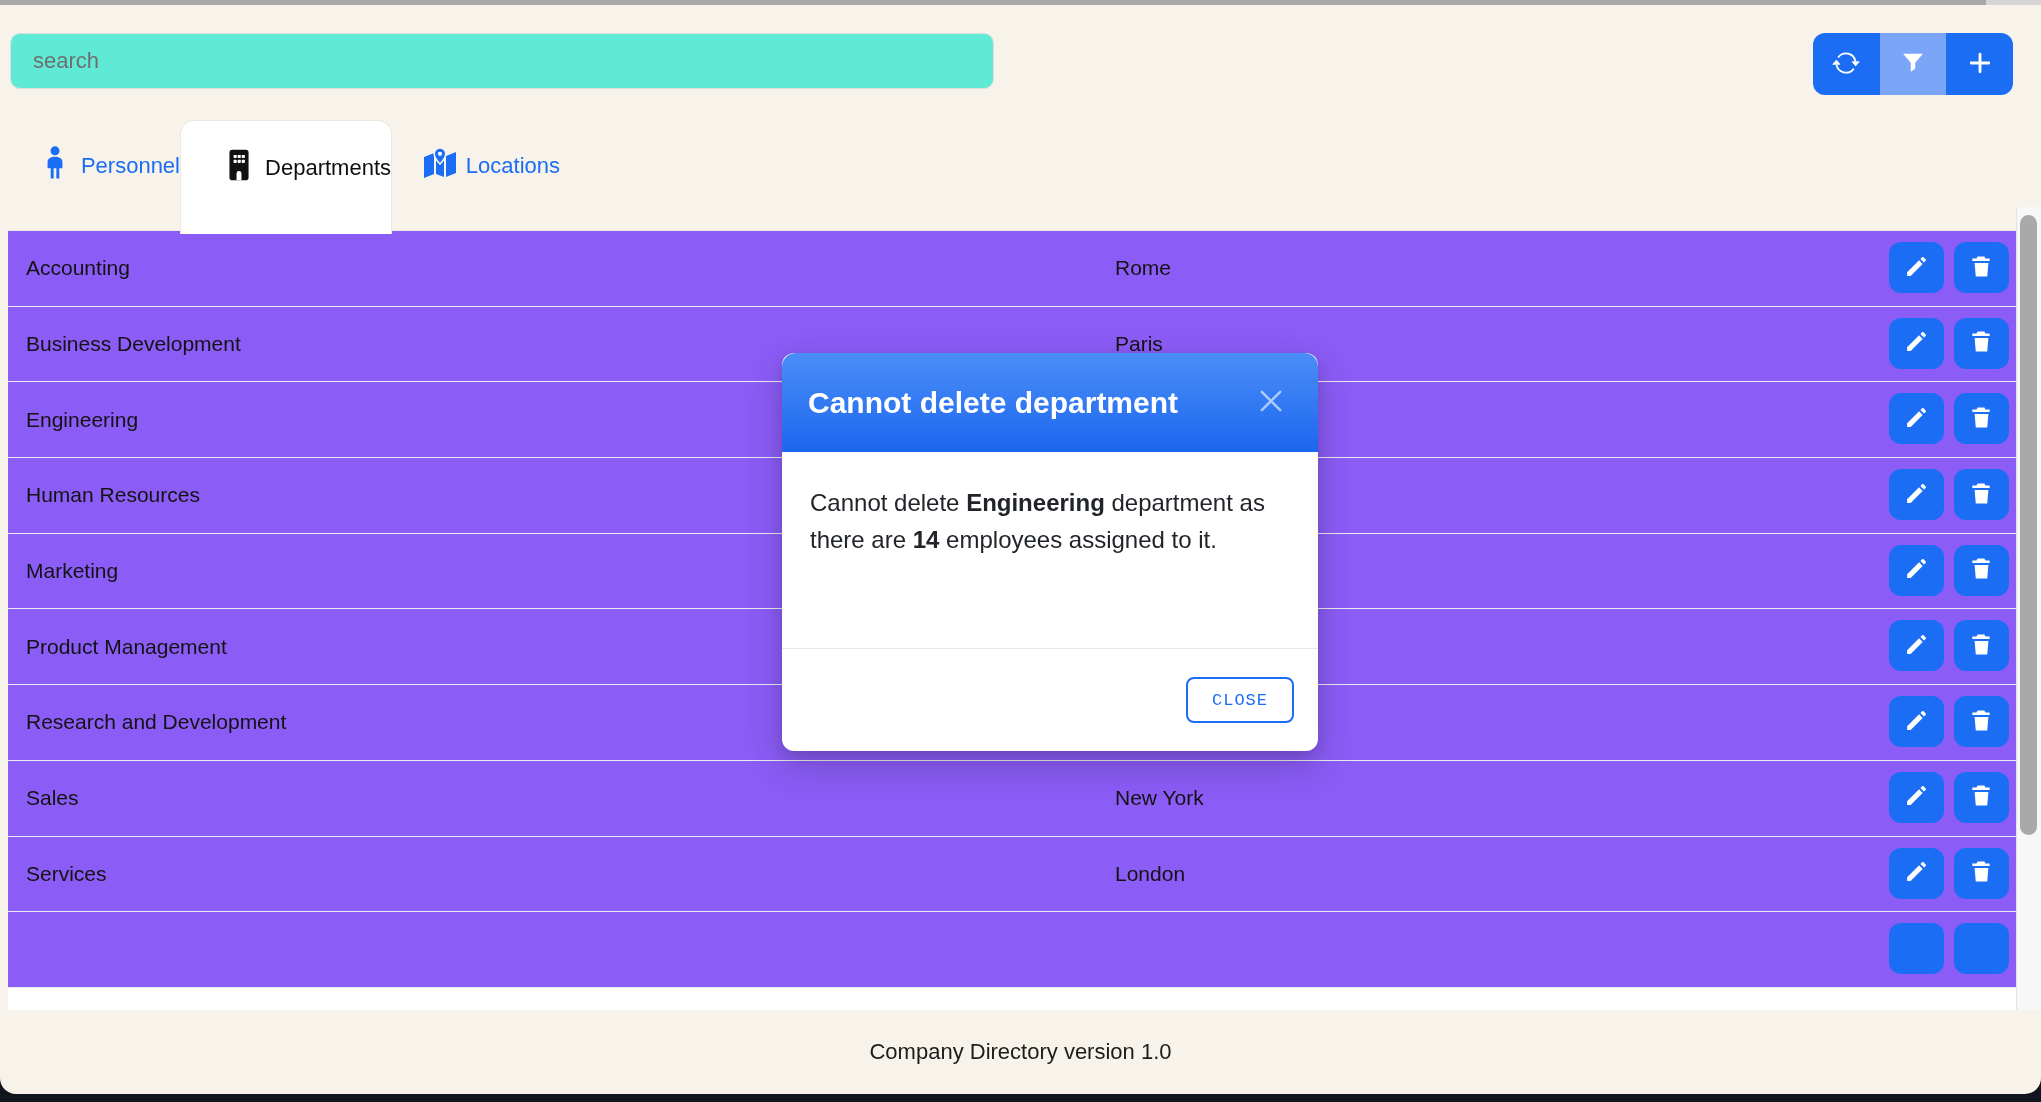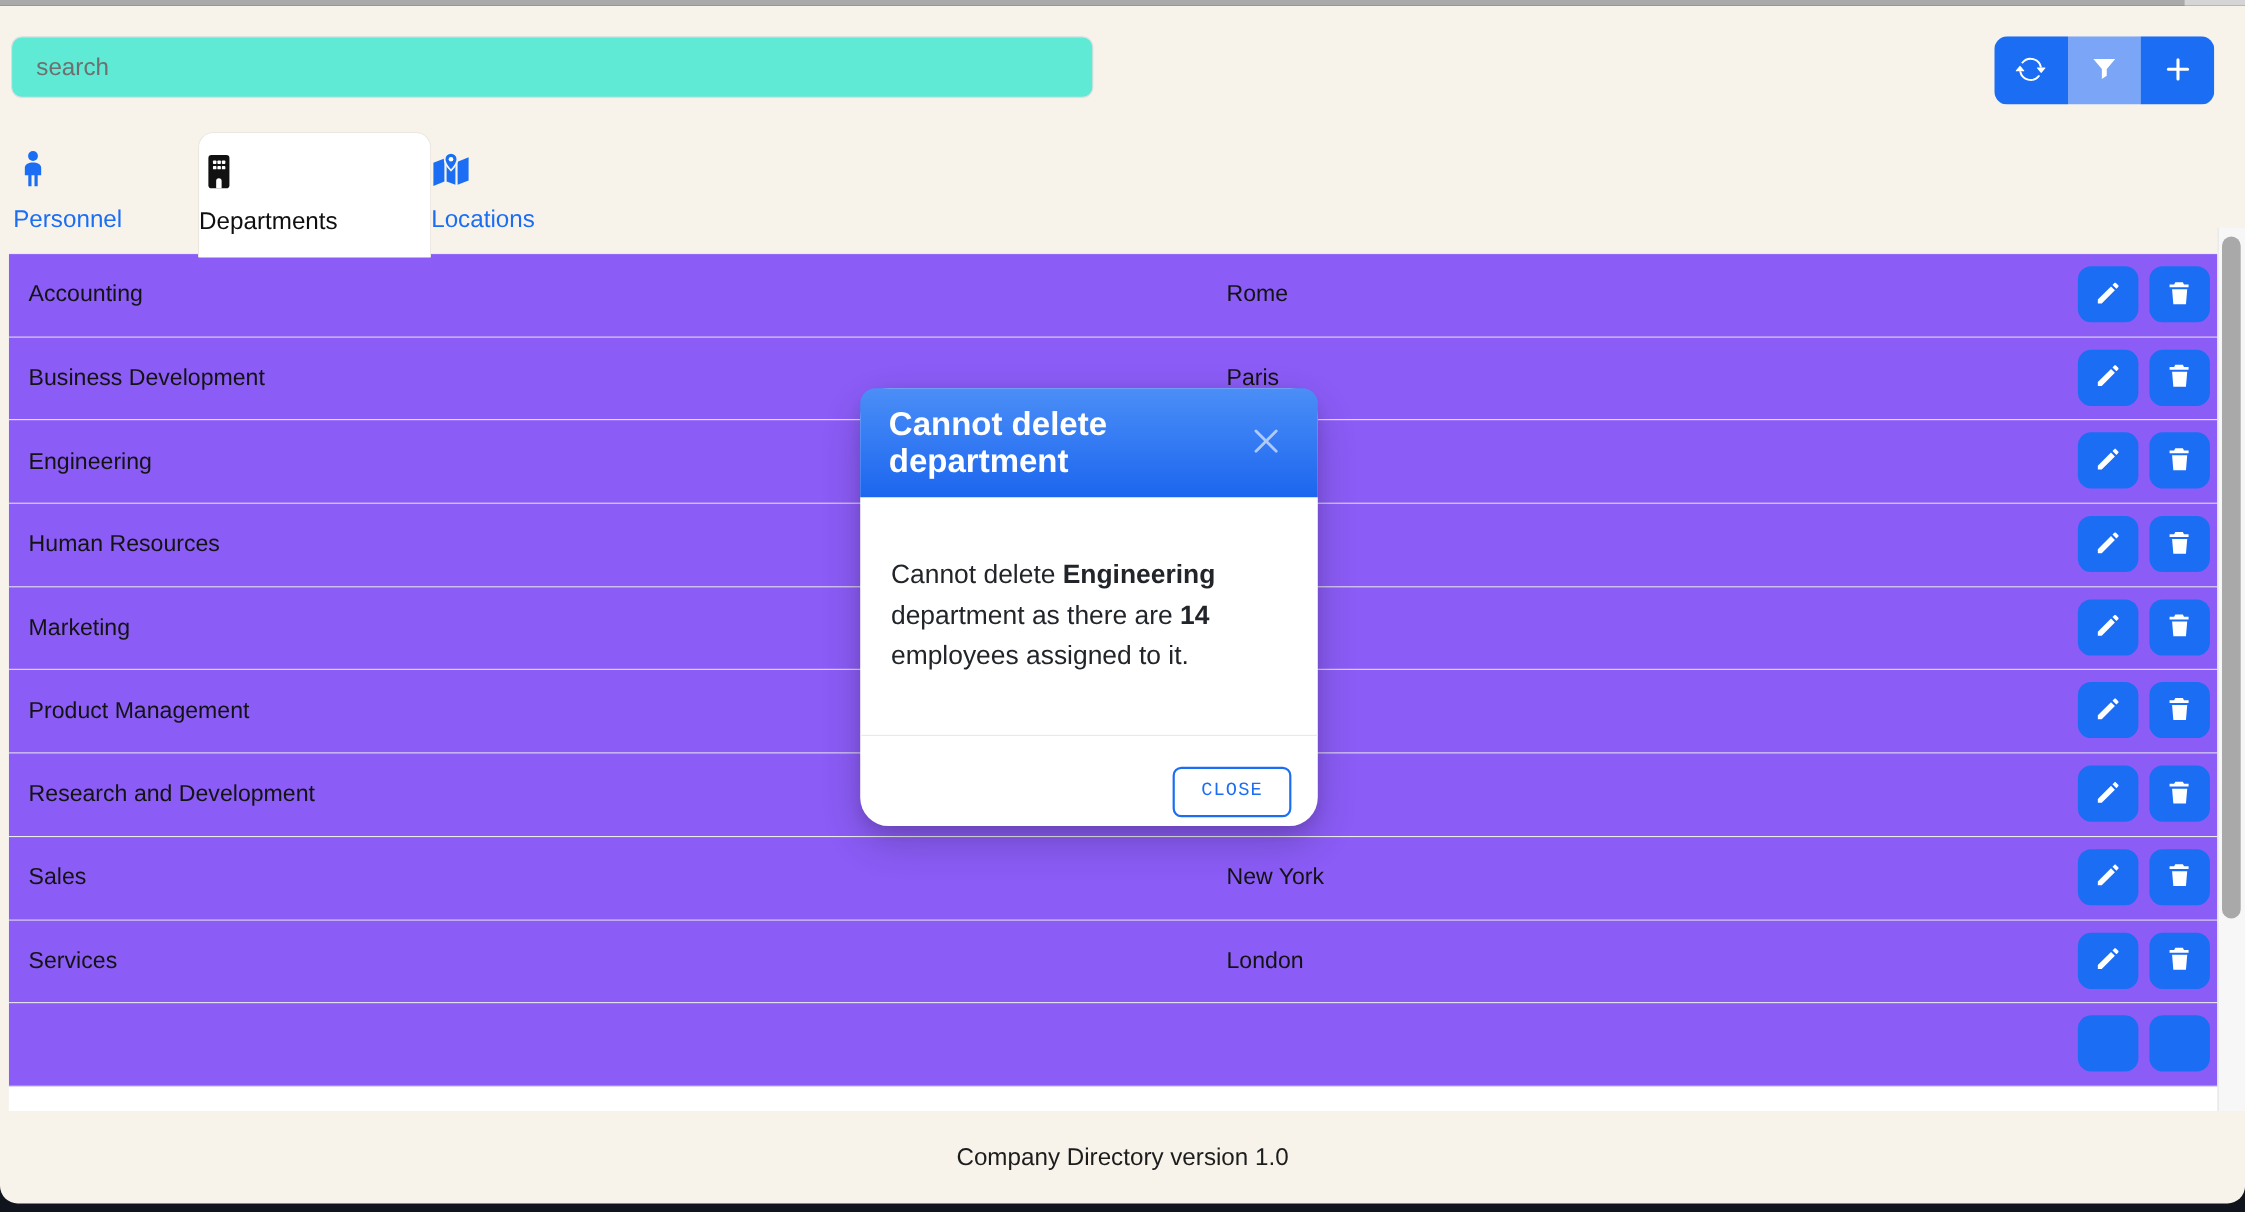--- a/index.html
+++ b/index.html
@@ -45,22 +45,22 @@
   }
   .tb-btn.filter-active { background: #7ba6f8; }
   .tb-btn svg { width: 28px; height: 28px; }
 
   
   .tabs {
     position: absolute; left: 12px; top: 115px;
     height: 112px; display: flex; align-items: stretch; z-index: 2;
   }
   .tab {
-    width: 168px; display: flex; flex-direction: column;
-    justify-content: flex-end;
+    width: 168px; display: flex; flex-direction: row;
+    align-items: center; justify-content: flex-end;
     gap: 8px; padding-bottom: 20px;
     color: #1b6ef3; font-size: 22px; cursor: pointer;
   }
   .tab svg { width: 36px; height: 36px; }
   .tab.active {
     width: 212px; background: #fff; color: #0f0f0f;
     border: 1px solid #ebe7df; border-bottom: none;
     border-radius: 14px 14px 0 0;
     height: 114px; margin-bottom: -2px;
   }
@@ -104,39 +104,39 @@
   
   .footer {
     position: absolute; left: 0; top: 1005px; width: 100%; height: 84px;
     display: flex; align-items: center; justify-content: center;
     font-size: 22px; color: #1c1c1c;
   }
 
   
   .modal {
     position: absolute; left: 782px; top: 348px;
-    width: 416px; height: 398px;
-    background: #fff; border-radius: 26px;
+    width: 536px; height: 398px;
+    background: #fff; border-radius: 12px;
     box-shadow: 0 14px 36px rgba(0,0,0,.20), 0 4px 12px rgba(0,0,0,.10);
     z-index: 10; display: flex; flex-direction: column;
   }
   .modal-header {
     height: 99px; flex: 0 0 99px;
     background: linear-gradient(180deg, #4b8ef7 0%, #1c66ef 100%);
     border-radius: 14px 14px 0 0;
     display: flex; align-items: center; padding: 0 26px;
   }
   .modal-title { flex: 1; color: #fff; font-size: 30px; font-weight: bold; }
   .modal-close {
     background: none; border: none; cursor: pointer;
     width: 42px; height: 42px; display: flex; align-items: center; justify-content: center;
   }
   .modal-close svg { width: 34px; height: 34px; }
   .modal-body {
-    padding: 52px 28px; font-size: 24px; line-height: 1.55; color: #212529; flex: 1;
+    padding: 32px 28px; font-size: 24px; line-height: 1.55; color: #212529; flex: 1;
   }
   .modal-footer {
     flex: 0 0 103px; border-top: 1px solid #e8e8e8;
     display: flex; align-items: center; justify-content: flex-end; padding: 0 24px;
   }
   .close-btn {
     min-width: 108px; height: 46px;
     border: 2px solid #1b6ef3; border-radius: 8px;
     background: #fff; color: #1b6ef3;
     font-size: 17px; letter-spacing: 1px; cursor: pointer;

